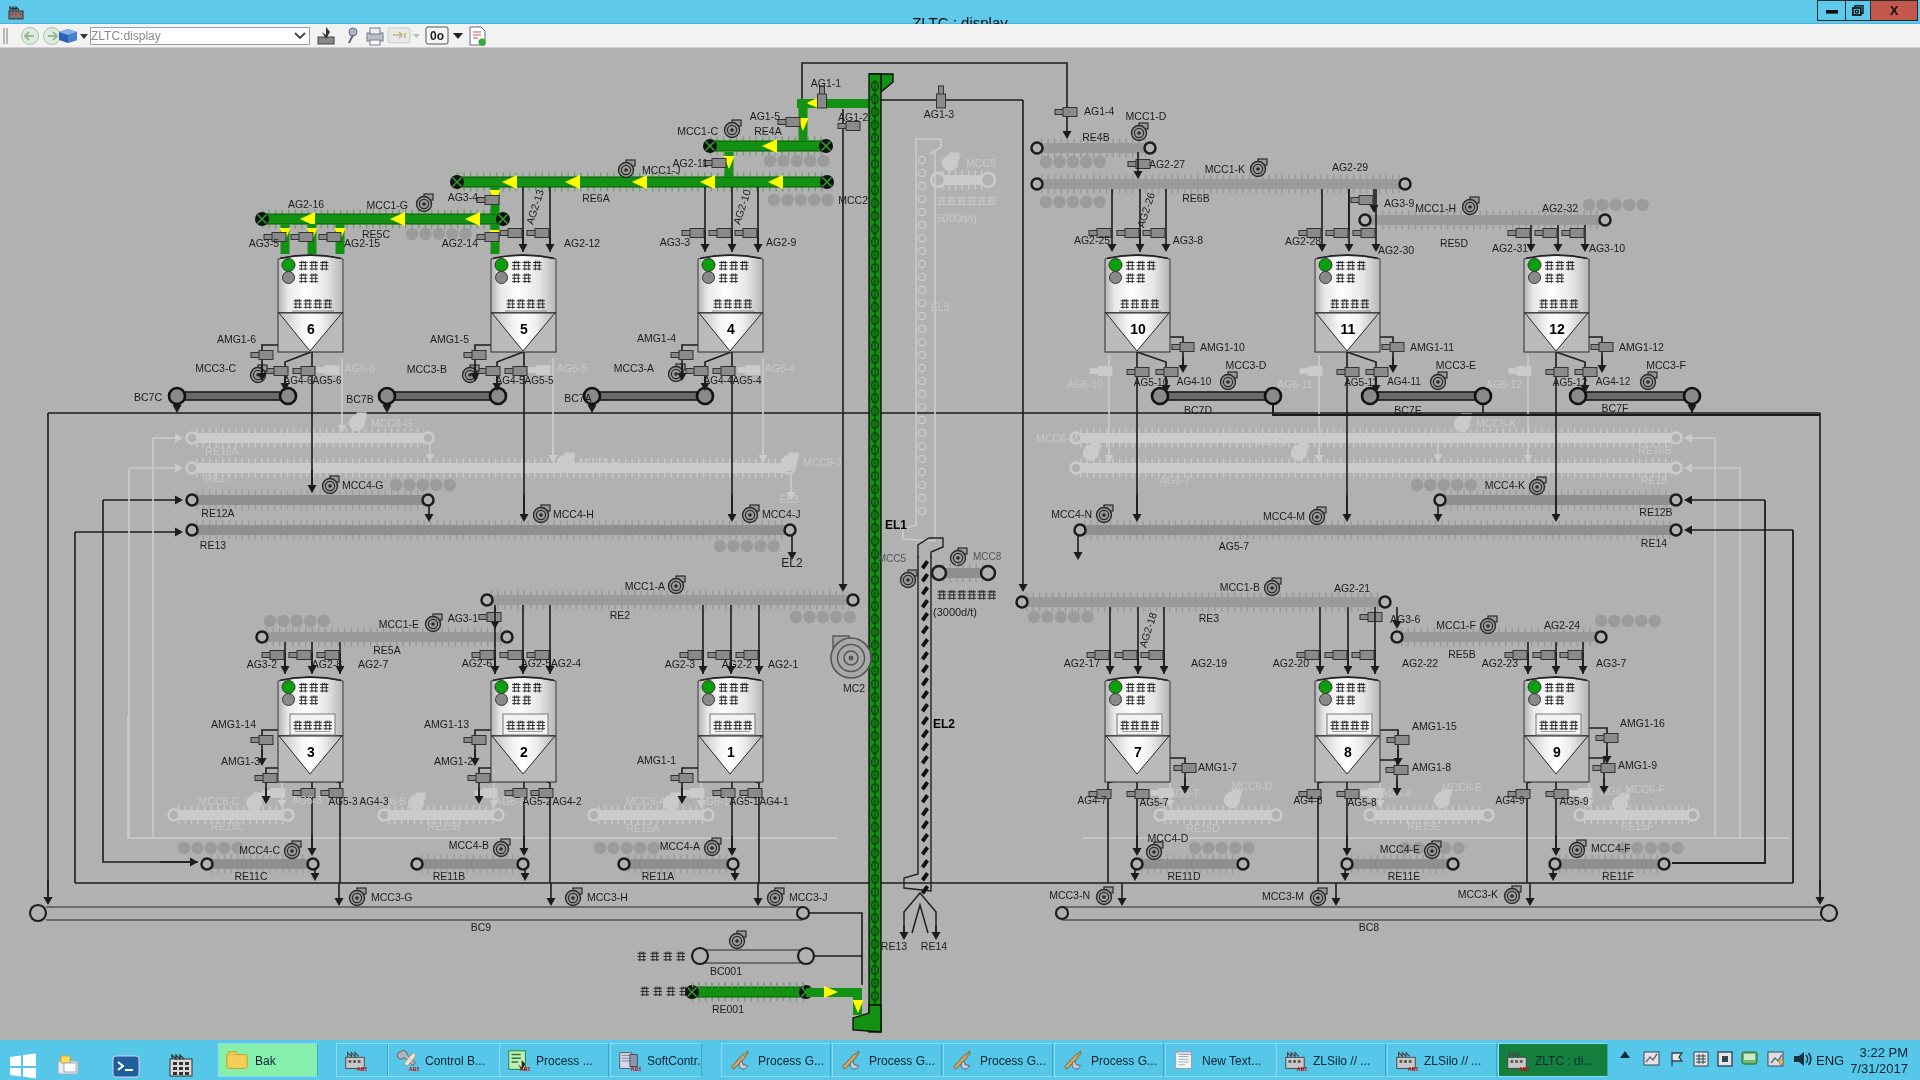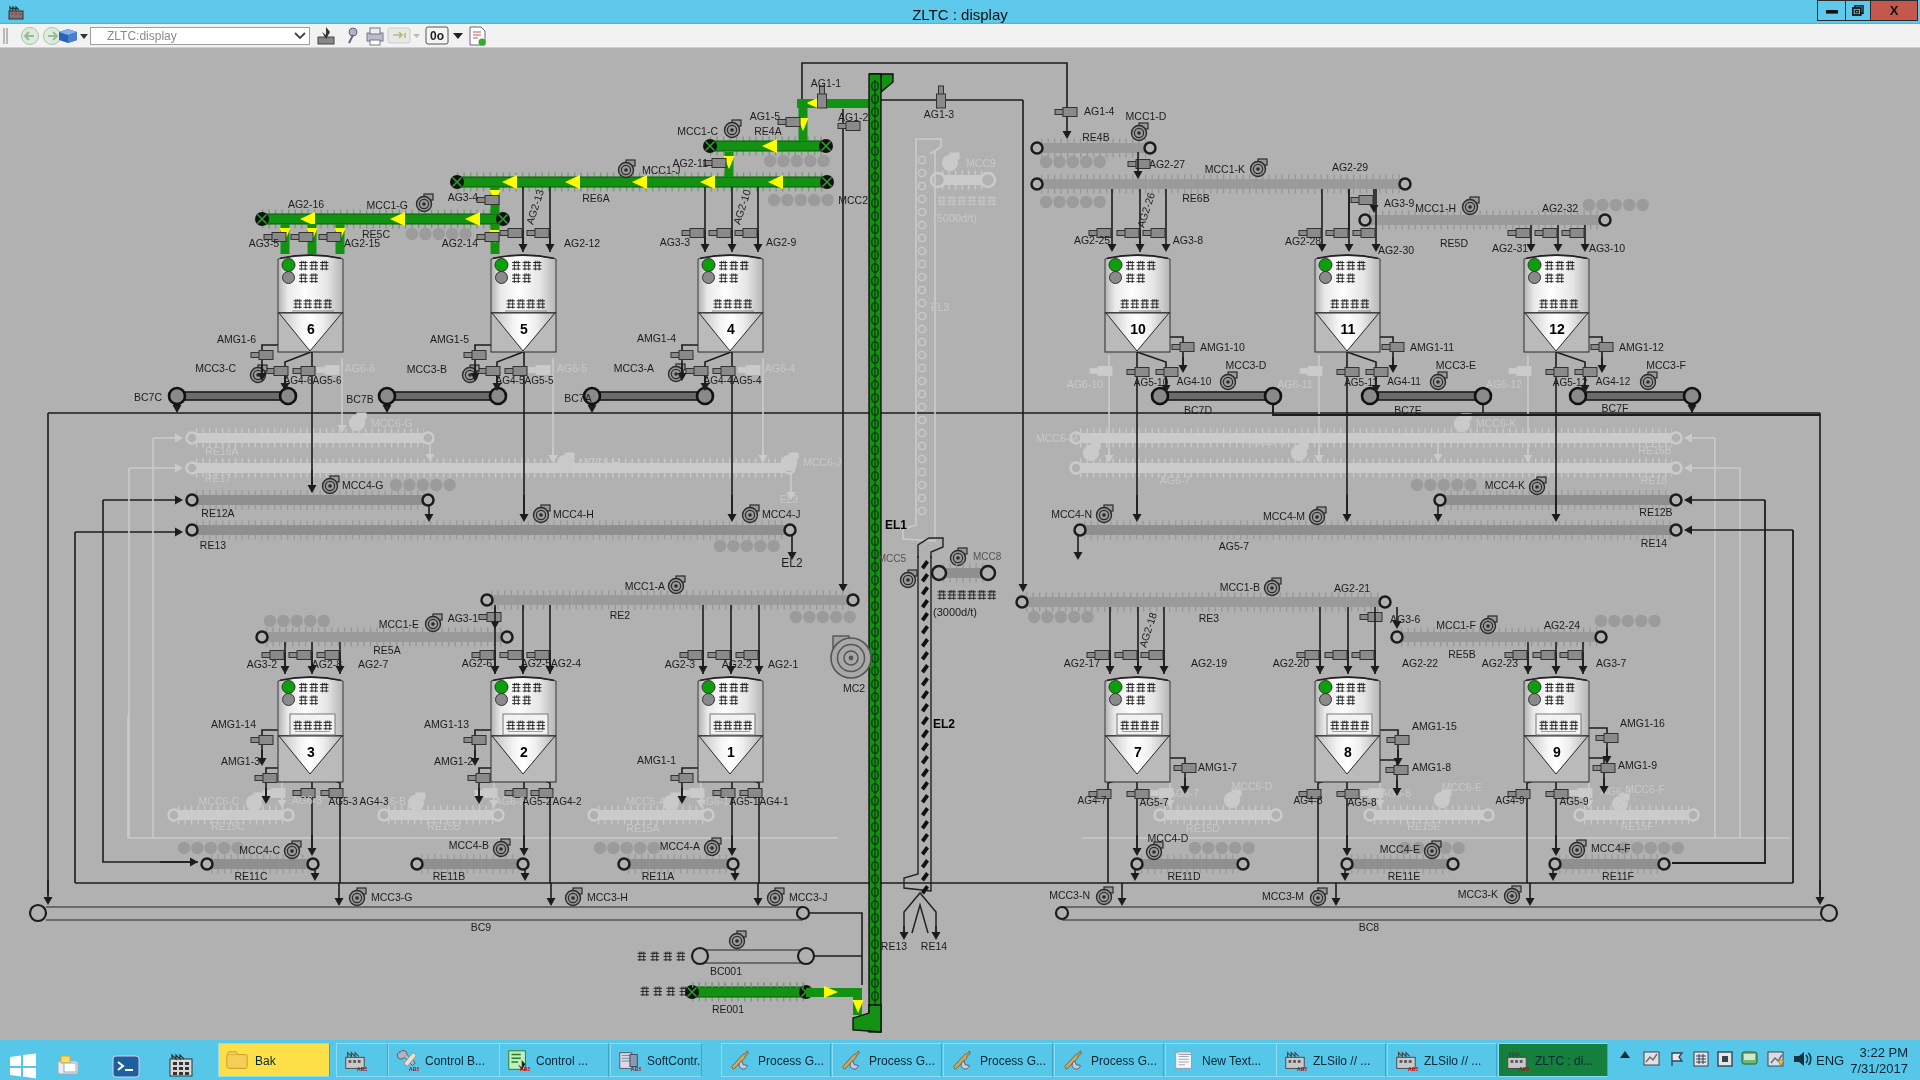--- a/index.html
+++ b/index.html
@@ -1,19 +1,19 @@
 <!DOCTYPE html>
 <html><head><meta charset="utf-8"><style>
 *{margin:0;padding:0;box-sizing:border-box}
 body{width:1920px;height:1080px;overflow:hidden;font-family:"Liberation Sans",sans-serif;background:#b1b1b1}
 .titlebar{position:absolute;left:0;top:0;width:1920px;height:24px;background:#5ec9ea;border-bottom:1px solid #48b6da}
-.title{position:absolute;left:0;top:6px;width:100%;text-align:center;font-size:15px;color:#0d0d0d}
+.title{position:absolute;left:0;top:14px;width:100%;text-align:center;font-size:15px;color:#0d0d0d}
 .wbtn{position:absolute;top:0;height:21px;border:1px solid #2b2b2b;text-align:center;font-weight:700;color:#111;font-size:13px;line-height:19px}
 .toolbar{position:absolute;left:0;top:24px;width:1920px;height:24px;background:#f2f2f2;border-bottom:1px solid #cfcfcf}
-.combo{position:absolute;left:90px;top:3px;width:220px;height:18px;background:#fff;border:1px solid #9aa0a6;font-size:12px;color:#8a8a8a;padding:1px 16px}
+.combo{position:absolute;left:90px;top:3px;width:220px;height:18px;background:#fff;border:1px solid #9aa0a6;font-size:12px;color:#8a8a8a;padding:1px 0}
 .canvas{position:absolute;left:0;top:48px;width:1920px;height:992px;background:#b1b1b1}
 .taskbar{position:absolute;left:0;top:1040px;width:1920px;height:40px;background:#57c7e9}
 .tbtn{position:absolute;top:3px;height:34px;background:#57c7e9;border:1px solid #8edcf4;border-right-color:#35a8cc;font-size:12px;color:#072533;white-space:nowrap;overflow:hidden}
 .tbtn span{position:absolute;left:36px;top:10px}
 .tico{position:absolute;left:6px;top:5px;width:24px;height:24px}
 .tray{position:absolute;top:0;height:40px;color:#06222e;font-size:12px}
 </style></head><body>
 <div class="titlebar">
  <svg style="position:absolute;left:8px;top:4px" width="17" height="16" viewBox="0 0 17 16">
       <rect x="1" y="7" width="14" height="8" fill="#777" stroke="#333"></rect>
@@ -2089,21 +2089,21 @@
           <rect x="17" y="9" width="4" height="3"></rect>
           <rect x="5" y="14" width="4" height="3"></rect>
           <rect x="11" y="14" width="4" height="3"></rect>
           <rect x="17" y="14" width="4" height="3"></rect>
           <rect x="5" y="19" width="4" height="3"></rect>
           <rect x="11" y="19" width="4" height="3"></rect>
           <rect x="17" y="19" width="4" height="3"></rect>
         </g>
       </g>
  </svg>
- <div class="tbtn" style="left:218px;width:112px;background:#fde047">
+ <div class="tbtn" style="left:218px;width:100px;background:#86efac">
       <svg class="tico" viewBox="0 0 24 26">
         <rect x="1" y="6" width="22" height="15" rx="2" fill="#f4ce57" stroke="#c49a28"></rect>
         <path d="M1,6 l2,-3 h8 l2,3" fill="#f4ce57" stroke="#c49a28"></path>
       </svg>
       <span>Bak</span>
     </div>
     <div class="tbtn" style="left:336px;width:52px;background:#57c7e9">
       <svg class="tico" viewBox="0 0 24 26">
         <rect x="2" y="9" width="20" height="12" fill="#c9c9c9" stroke="#444"></rect>
         <path d="M4,9 V4 l4,4 V4 l4,4 V4 l4,4" fill="none" stroke="#444" stroke-width="1.2"></path>
@@ -2122,21 +2122,21 @@
       </svg>
       <span>Control B...</span>
     </div>
     <div class="tbtn" style="left:499px;width:110px;background:#57c7e9">
       <svg class="tico" viewBox="0 0 24 26">
         <rect x="2" y="2" width="18" height="20" fill="#bdf0bd" stroke="#2a7a2a"></rect>
         <path d="M5,6 h10 M5,10 h10 M5,14 h7" stroke="#2a7a2a" stroke-width="1.6"></path>
         <polygon points="16,12 16,20 12,16.5 16,23 20,16.5" fill="#222"></polygon>
         <text x="14" y="24" font-size="6" font-weight="700" fill="#d00" font-family="Liberation Sans">ABS</text>
       </svg>
-      <span>Control ...</span>
+      <span>Process ...</span>
     </div>
     <div class="tbtn" style="left:610px;width:92px;background:#57c7e9">
       <svg class="tico" viewBox="0 0 24 26">
         <rect x="2" y="4" width="13" height="17" fill="#d9d9e8" stroke="#556"></rect>
         <path d="M4,7 h9 M4,10 h9 M4,13 h9" stroke="#889" stroke-width="1.2"></path>
         <rect x="13" y="6" width="8" height="13" fill="#8899b0" stroke="#445"></rect>
         <text x="14" y="24" font-size="6" font-weight="700" fill="#d00" font-family="Liberation Sans">ABS</text>
       </svg>
       <span>SoftContr...</span>
     </div>

